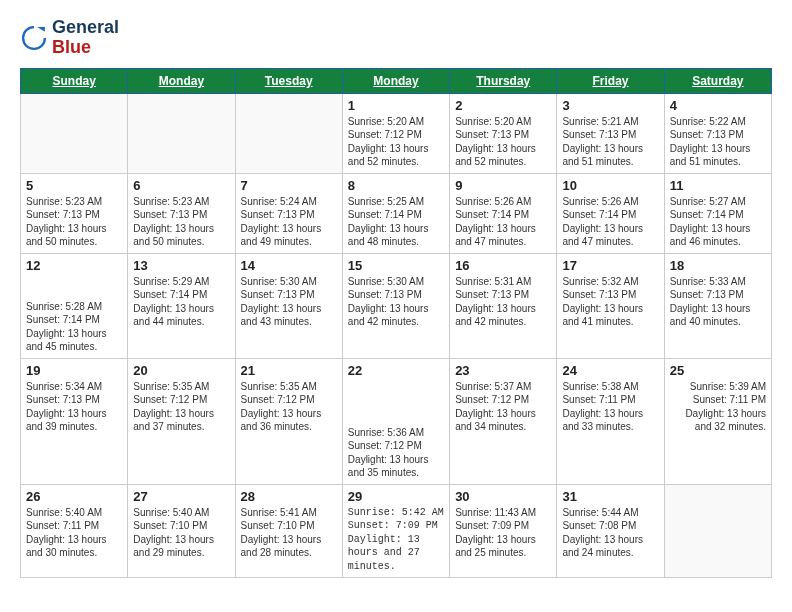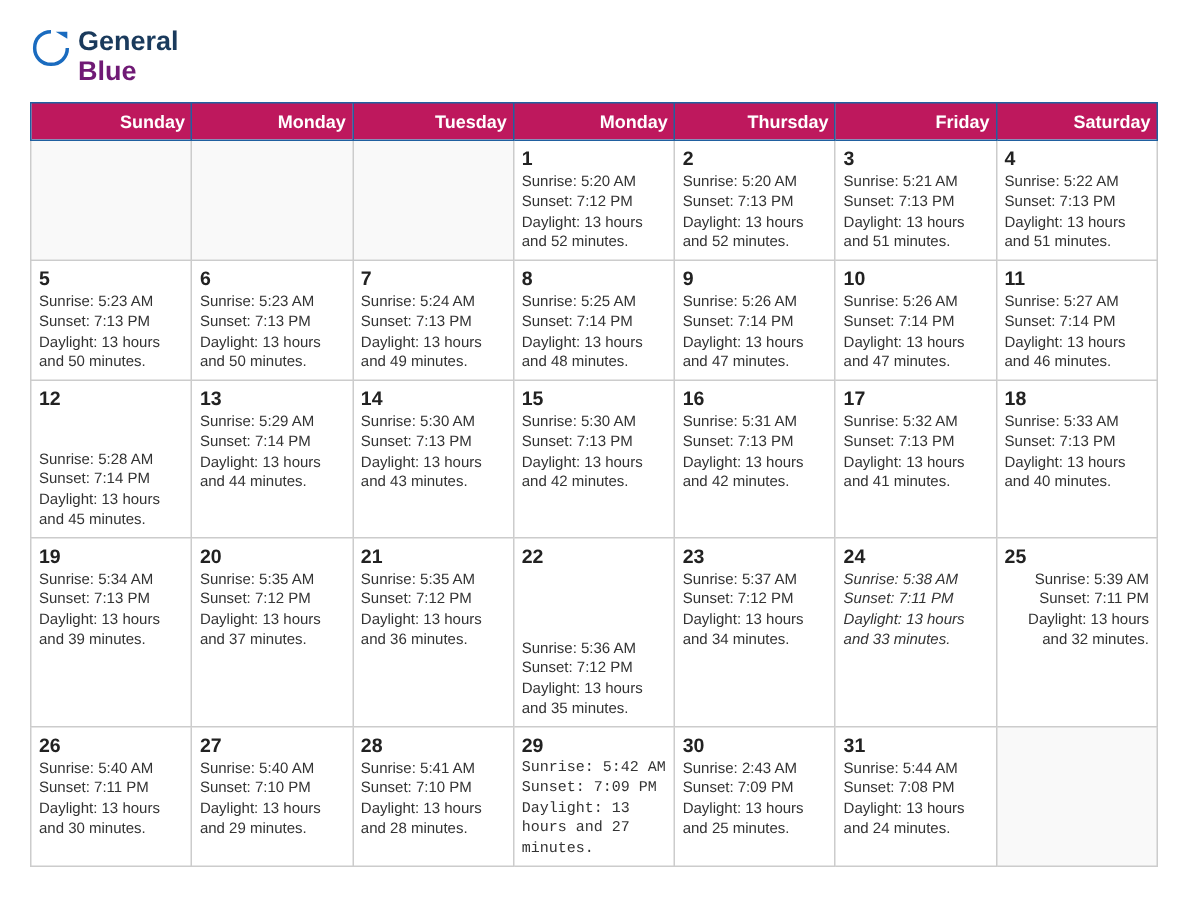--- a/index.html
+++ b/index.html
@@ -15,21 +15,21 @@
       padding: 18px 20px 10px 20px;
     }
     .header {
       display: flex;
       align-items: flex-start;
       justify-content: space-between;
       margin-bottom: 10px;
     }
     .logo {
       display: flex;
-      align-items: flex-start;
+      align-items: center;
       gap: 4px;
     }
     .logo-text {
       font-size: 18px;
       font-weight: bold;
       color: #1a3a5c;
       line-height: 1.1;
     }
     .logo-icon {
       width: 28px;
@@ -46,27 +46,28 @@
     .subtitle {
       font-size: 15px;
       color: #444;
     }
     .calendar {
       width: 100%;
       border-collapse: collapse;
       border: 1px solid #bbb;
     }
     .calendar th {
-      background: #be185d;
+      background: #15803d;
       color: #fff;
       font-size: 12px;
       font-weight: bold;
       padding: 5px 4px;
       border: 1px solid #2060a0;
-      text-align: right;
+      text-align: center;
+      text-decoration: underline;
     }
     .calendar td {
       border: 1px solid #ccc;
       vertical-align: top;
       padding: 4px 5px;
       font-size: 10px;
       color: #333;
       width: calc(100% / 7);
       height: 78px;
       background: #fff;
@@ -94,21 +95,21 @@
 
 <div class="page">
   <div class="header">
     <div class="logo">
       <svg class="logo-icon" viewBox="0 0 36 36">
         <path d="M18 4 C10 4 4 10 4 18 C4 26 10 32 18 32 C26 32 32 26 32 18" fill="none" stroke="#1a6bbf" stroke-width="3"></path>
         <path d="M22 4 L32 10 L32 4 Z" fill="#1a6bbf"></path>
       </svg>
       <div class="logo-text">
         <div>General</div>
-        <div style="color:#701a75">Blue</div>
+        <div style="color:#b91c1c">Blue</div>
       </div>
     </div>
     <div class="title-block">
       <div class="main-title"></div>
       <div class="subtitle"></div>
     </div>
   </div>
 
   <table class="calendar">
     <thead>
@@ -266,21 +267,21 @@
 Daylight: 13 hours and 35 minutes.</div>
           </td>
           <td>
             <div class="day-number">23</div>
             <div class="day-info" style="white-space: pre-line;">Sunrise: 5:37 AM
 Sunset: 7:12 PM
 Daylight: 13 hours and 34 minutes.</div>
           </td>
           <td>
             <div class="day-number">24</div>
-            <div class="day-info" style="white-space: pre-line; font-style: italic;">Sunrise: 5:38 AM
+            <div class="day-info" style="white-space: pre-line;">Sunrise: 5:38 AM
 Sunset: 7:11 PM
 Daylight: 13 hours and 33 minutes.</div>
           </td>
           <td>
             <div class="day-number">25</div>
             <div class="day-info" style="white-space: pre-line; text-align: right;">Sunrise: 5:39 AM
 Sunset: 7:11 PM
 Daylight: 13 hours and 32 minutes.</div>
           </td>
         </tr>
@@ -304,21 +305,21 @@
 Daylight: 13 hours and 28 minutes.</div>
           </td>
           <td>
             <div class="day-number">29</div>
             <div class="day-info" style="white-space: pre-line; font-family: Liberation Mono, monospace;">Sunrise: 5:42 AM
 Sunset: 7:09 PM
 Daylight: 13 hours and 27 minutes.</div>
           </td>
           <td>
             <div class="day-number">30</div>
-            <div class="day-info" style="white-space: pre-line;">Sunrise: 2:43 AM
+            <div class="day-info" style="white-space: pre-line;">Sunrise: 11:43 AM
 Sunset: 7:09 PM
 Daylight: 13 hours and 25 minutes.</div>
           </td>
           <td>
             <div class="day-number">31</div>
             <div class="day-info" style="white-space: pre-line;">Sunrise: 5:44 AM
 Sunset: 7:08 PM
 Daylight: 13 hours and 24 minutes.</div>
           </td>
           <td class="empty"></td>

